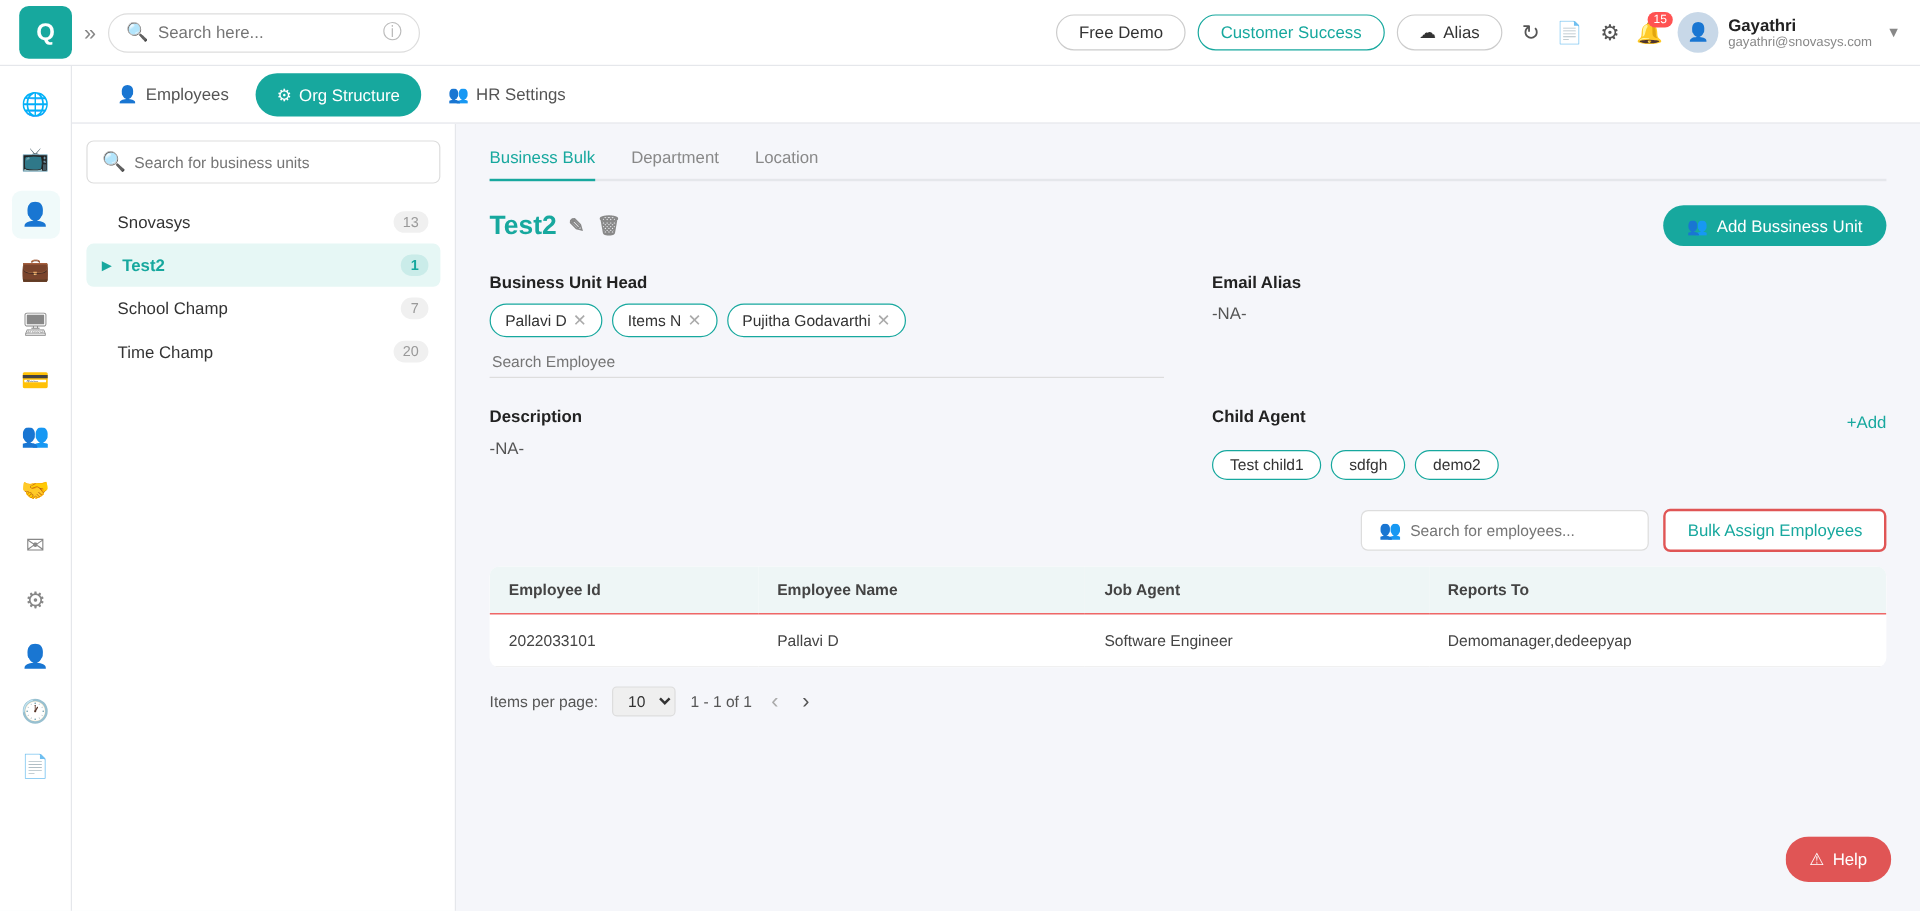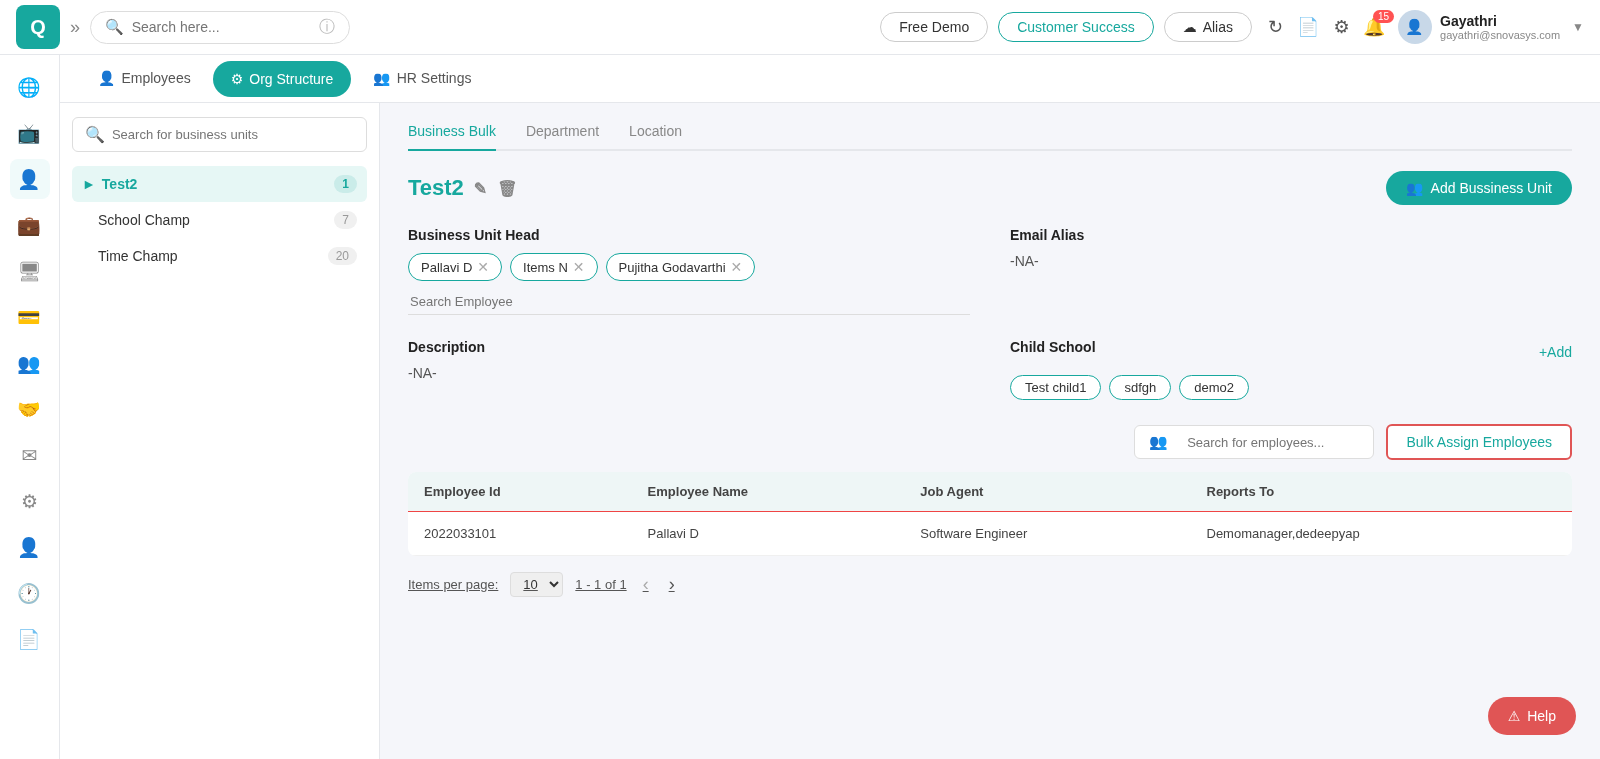--- a/index.html
+++ b/index.html
@@ -144,36 +144,36 @@
       border: 1px solid #17a89e; border-radius: 20px; padding: 4px 14px;
       font-size: 13px; color: #333; background: #fff;
     }
 
     
     .action-row { display: flex; align-items: center; justify-content: flex-end; gap: 12px; margin: 20px 0 12px; }
     .search-emp-box {
       display: flex; align-items: center; border: 1px solid #ddd; border-radius: 6px;
       padding: 7px 14px; background: #fff; width: 240px;
     }
-    .search-emp-box input { border: none; outline: none; font-size: 13px; color: #0f766e; width: 100%; background: transparent; margin-left: 12px; }
+    .search-emp-box input { border: none; outline: none; font-size: 13px; color: #0f766e; width: 100%; background: transparent; }
     .bulk-btn {
       background: #fff; color: #17a89e; border: 2px solid #e05555;
       border-radius: 6px; padding: 8px 18px; font-size: 14px; cursor: pointer; font-weight: 500;
     }
 
     
     .emp-table { width: 100%; border-collapse: collapse; background: #fff; border-radius: 8px; overflow: hidden; }
     .emp-table th {
       background: #eef6f6; padding: 12px 16px; font-size: 13px; font-weight: 600;
       color: #444; text-align: left; border-bottom: 1px solid #ef4444;
     }
     .emp-table td { padding: 14px 16px; font-size: 13px; color: #444; border-bottom: 1px solid #f0f0f0; }
 
     
-    .pagination { display: flex; align-items: center; gap: 12px; margin-top: 16px; font-size: 13px; color: #555; text-decoration: underline; }
+    .pagination { display: flex; align-items: center; gap: 12px; margin-top: 16px; font-size: 13px; color: #555; }
     .page-select { border: 1px solid #ddd; border-radius: 4px; padding: 3px 8px; font-size: 13px; color: #333; }
     .page-nav { color: #aaa; cursor: pointer; font-size: 18px; padding: 0 4px; }
     .page-nav.active { color: #555; }
 
     
     .help-btn {
       position: fixed; bottom: 24px; right: 24px; background: #e05555; color: #fff;
       border: none; border-radius: 24px; padding: 11px 20px; font-size: 14px;
       cursor: pointer; display: flex; align-items: center; gap: 7px; font-weight: 500; z-index: 999;
     }
@@ -249,20 +249,25 @@
 </div>
 
 <div class="main-layout">
 
   <div class="left-panel">
     <div class="search-units">
       <span style="color:#aaa;margin-right:7px;">🔍</span>
       <input type="text" placeholder="Search for business units" style="">
     </div>
     <div id="unit-list">
+        <div class="unit-item" style="display: flex;">
+      <span style="width:16px;display:inline-block;"></span>
+      <span style="flex:1">Snovasys</span>
+      <span class="unit-count ">13</span>
+    </div>
         <div class="unit-item active" style="display: flex;">
       <span class="unit-arrow">►</span>
       <span style="flex:1">Test2</span>
       <span class="unit-count active">1</span>
     </div>
         <div class="unit-item" style="display: flex;">
       <span style="width:16px;display:inline-block;"></span>
       <span style="flex:1">School Champ</span>
       <span class="unit-count ">7</span>
     </div>
@@ -320,21 +325,21 @@
         <div class="email-alias-val">-NA-</div>
       </div>
 
       <div class="form-section">
         <div class="form-label">Description</div>
         <div class="na-val">-NA-</div>
       </div>
 
       <div class="form-section child-groups-section">
         <div class="child-groups-header">
-          <div class="form-label">Child School</div>
+          <div class="form-label">Child Agent</div>
           <span class="add-link">+Add</span>
         </div>
         <div class="child-tags">
           <span class="child-tag">Test child1</span>
           <span class="child-tag">sdfgh</span>
           <span class="child-tag">demo2</span>
         </div>
       </div>
     </div>
 

